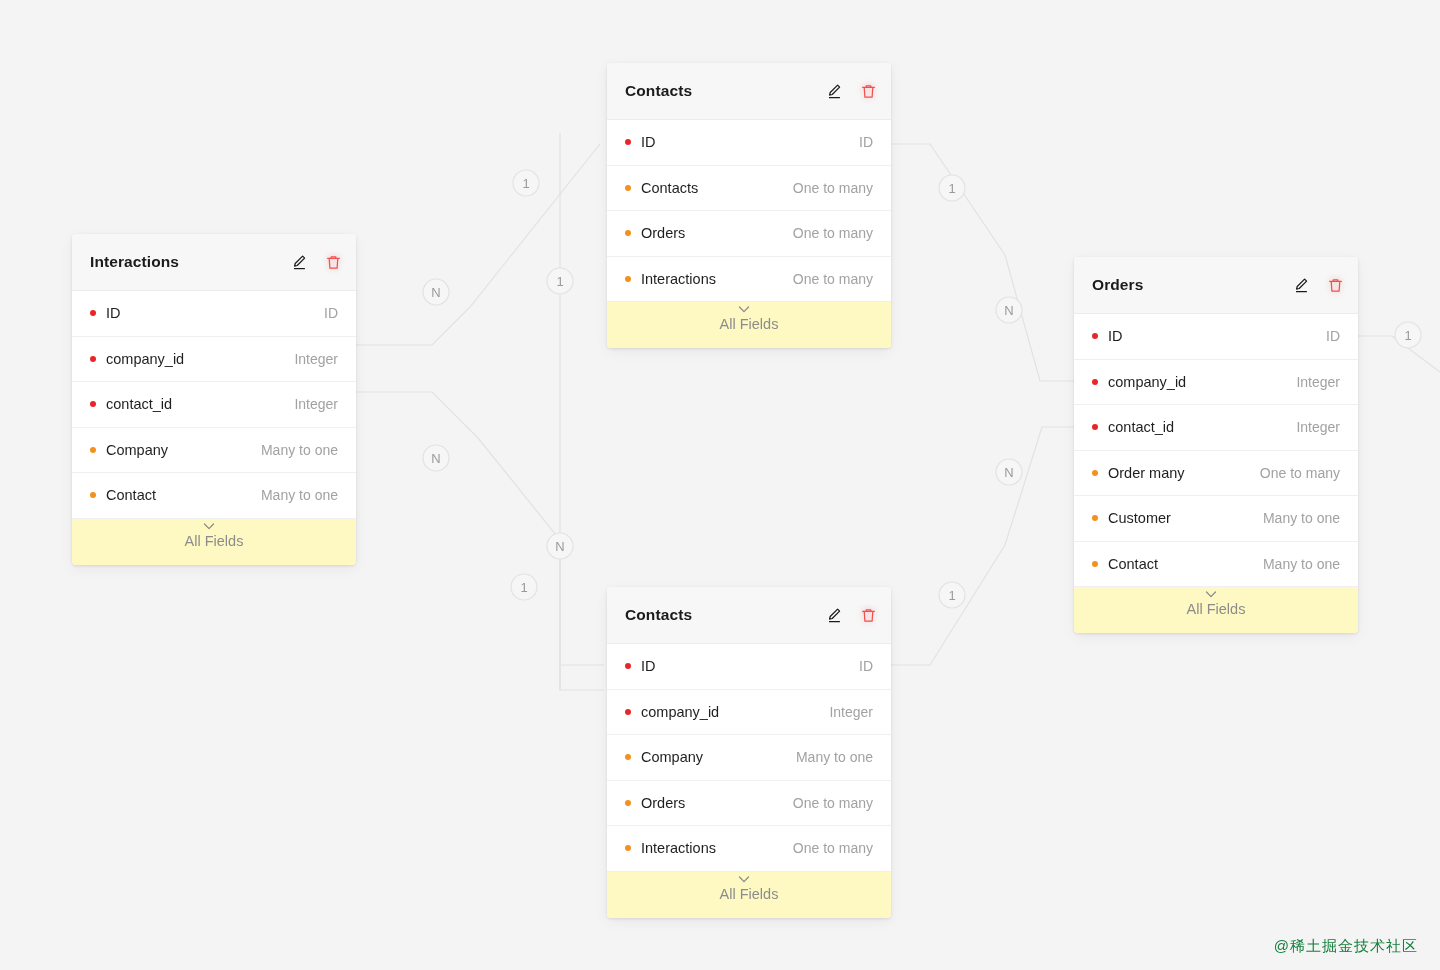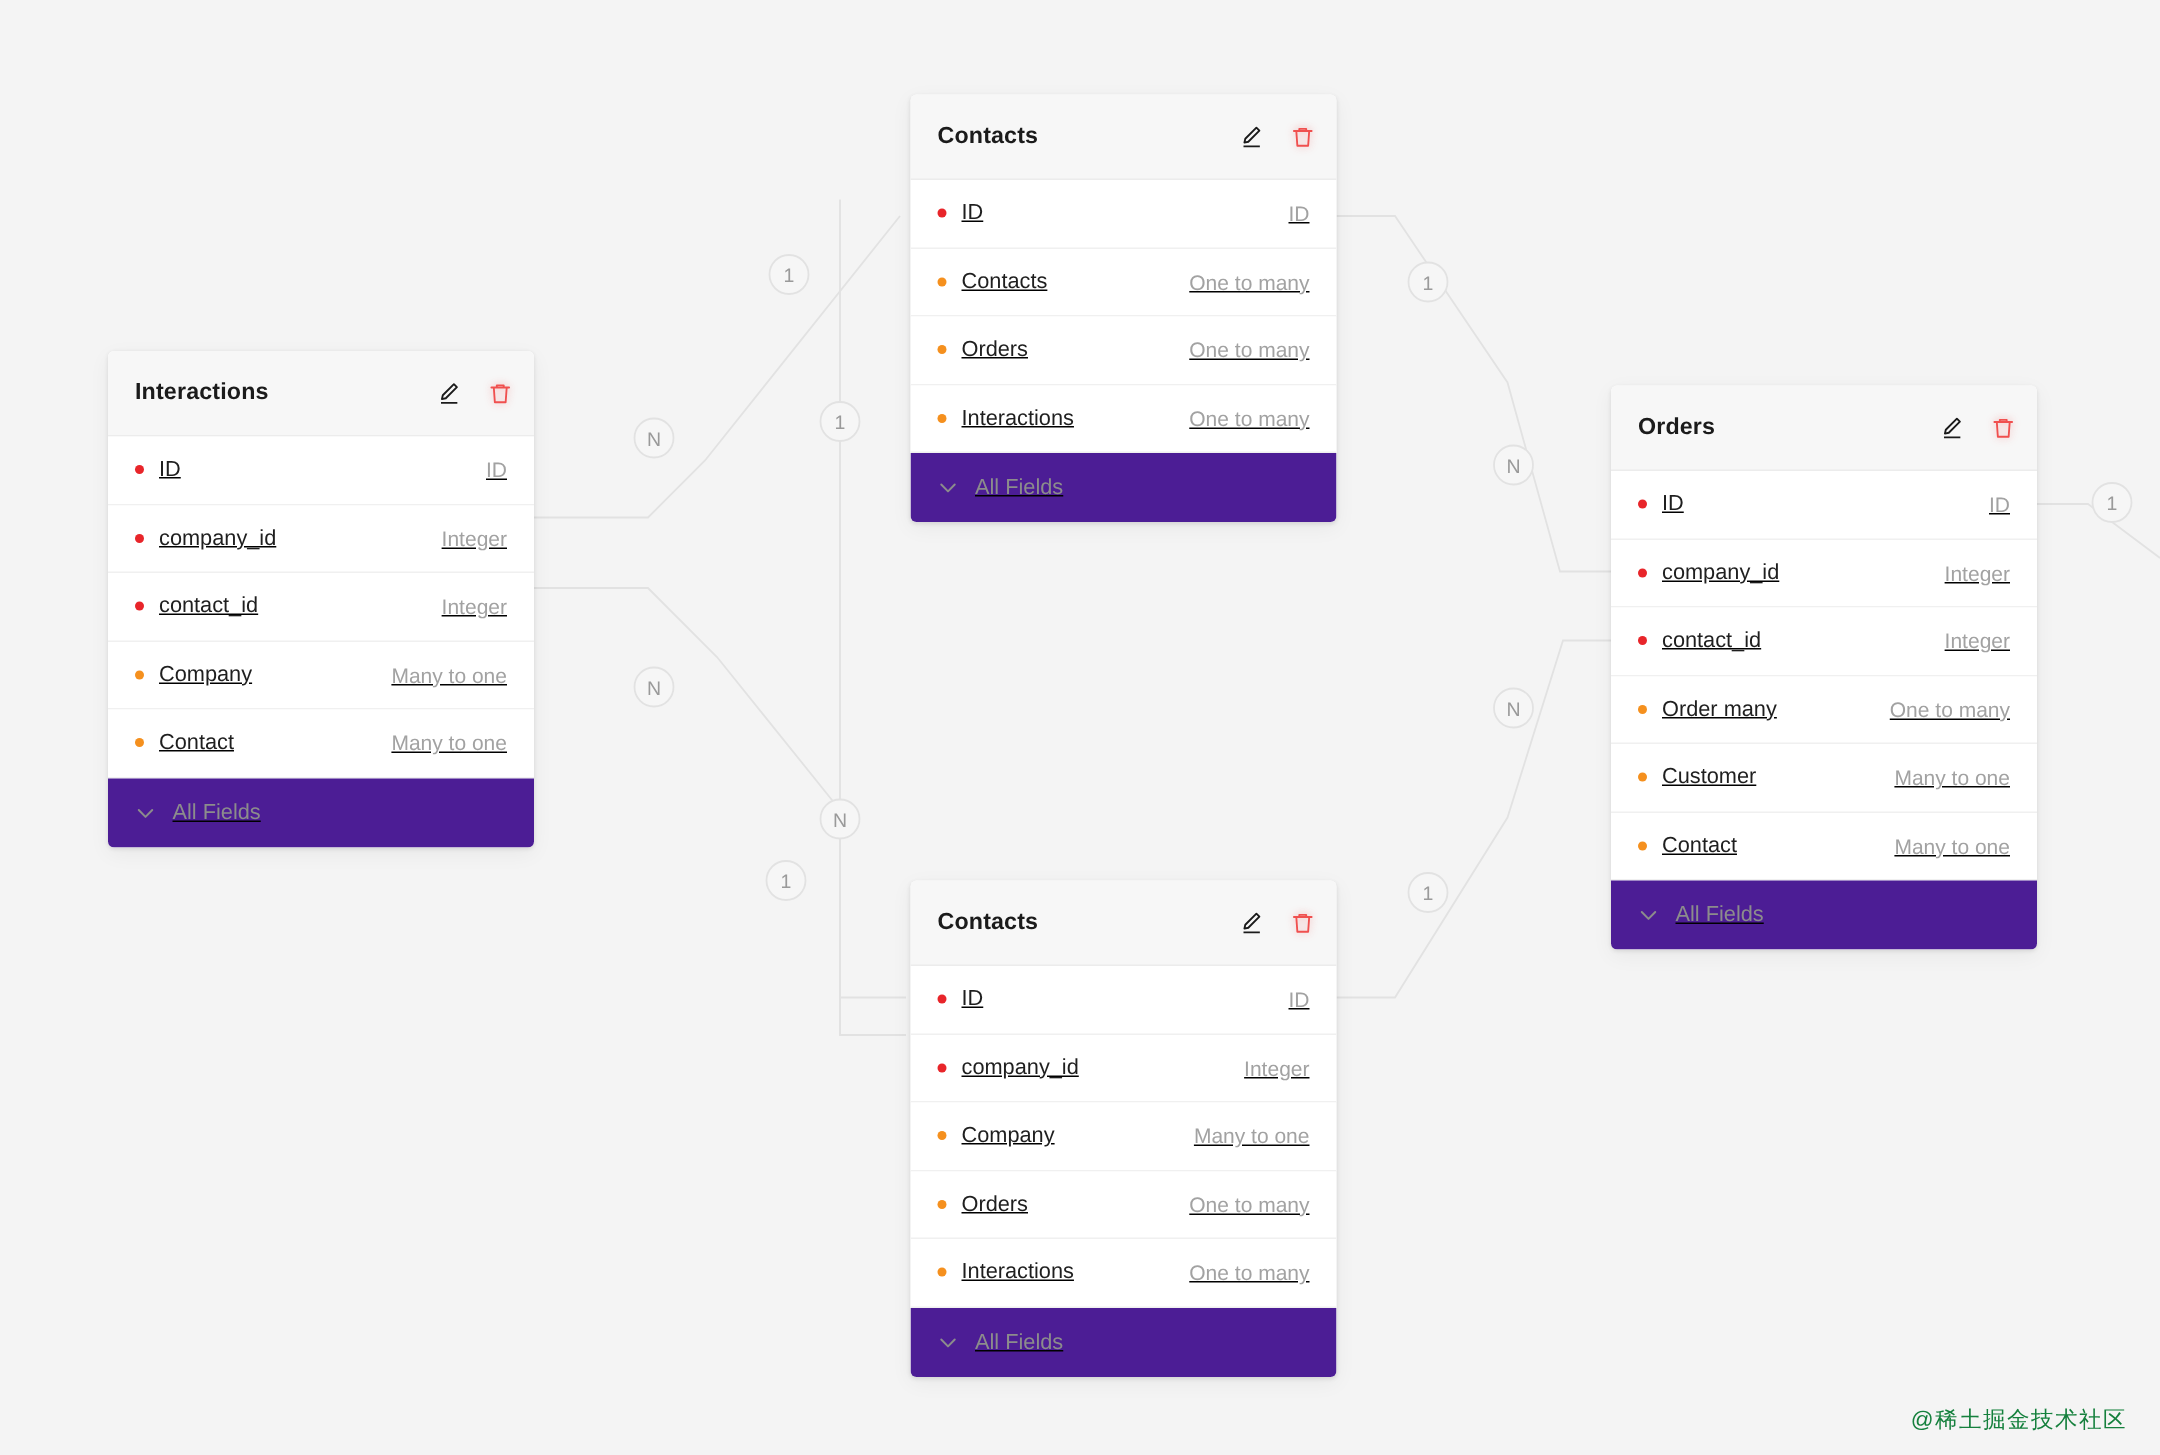--- a/index.html
+++ b/index.html
@@ -85,21 +85,21 @@
     align-items: center;
     justify-content: center;
     width: 18px;
     height: 18px;
     cursor: pointer;
   }
   .trash-glow {
     filter: drop-shadow(0 0 3px rgba(240,80,80,0.45));
   }
 
-  .card-body { display: block; text-decoration: underline; }
+  .card-body { display: block; }
 
   .field-row {
     height: 45.5px;
     display: flex;
     align-items: center;
     padding: 0 18px;
     box-sizing: border-box;
     border-bottom: 1px solid #f0f0f0;
     background: #fff;
   }
@@ -127,21 +127,22 @@
     white-space: nowrap;
   }
 
   .all-fields-row {
     height: 46px;
     display: flex;
     align-items: center;
     padding: 0 18px;
     box-sizing: border-box;
     cursor: pointer;
-    background: #4c1d95;
+    background: #fef9c3;
+    flex-direction: column;
   }
   .chev {
     width: 14px;
     height: 14px;
     margin-right: 11px;
     flex: 0 0 auto;
   }
   .all-fields-label {
     font-size: 14.5px;
     color: #8c8c8c;

